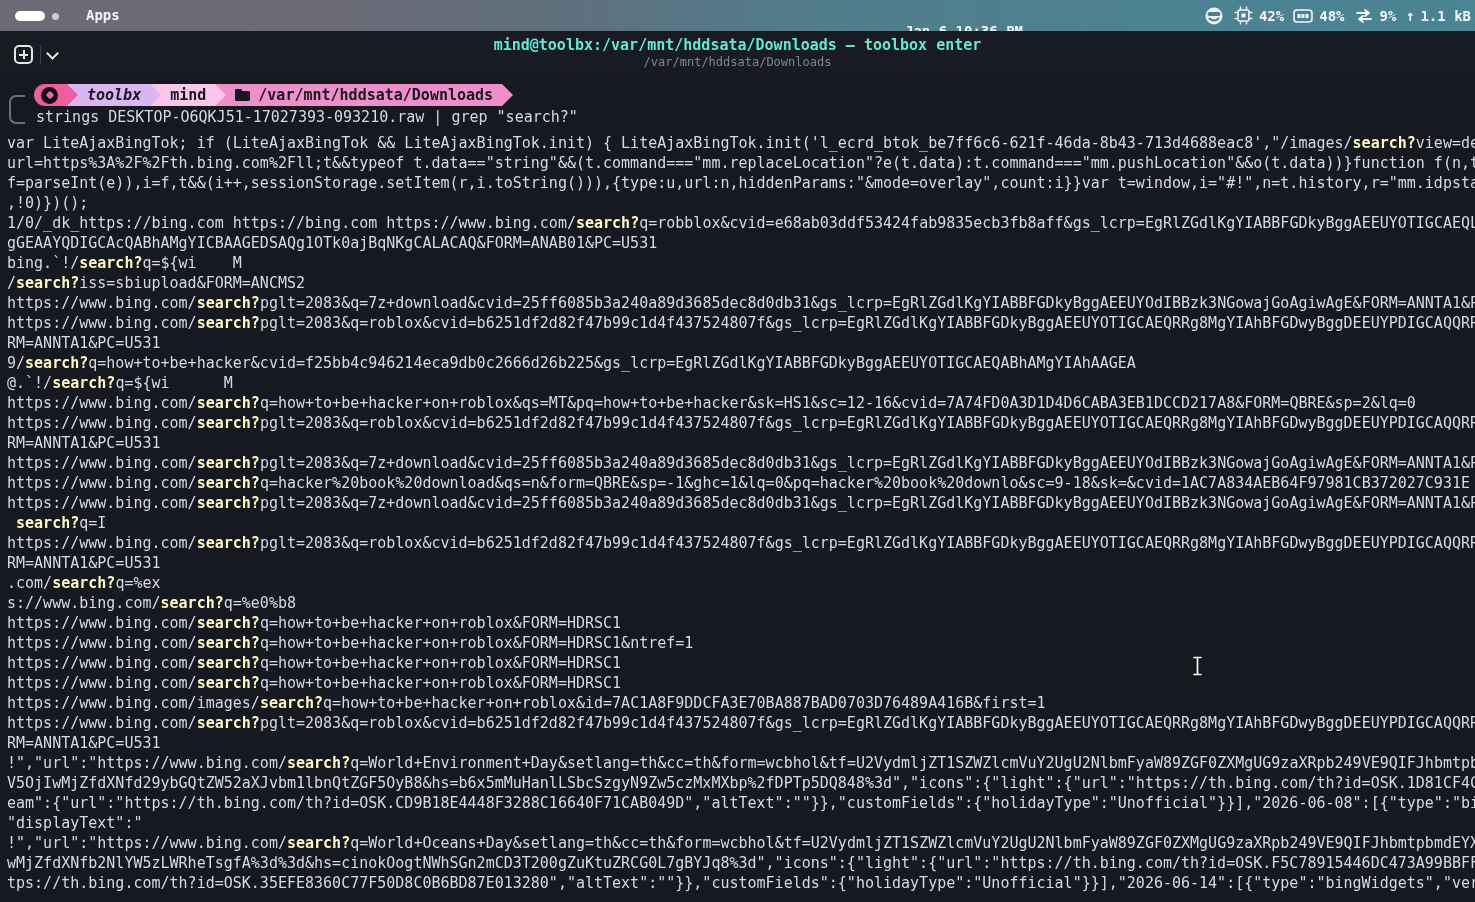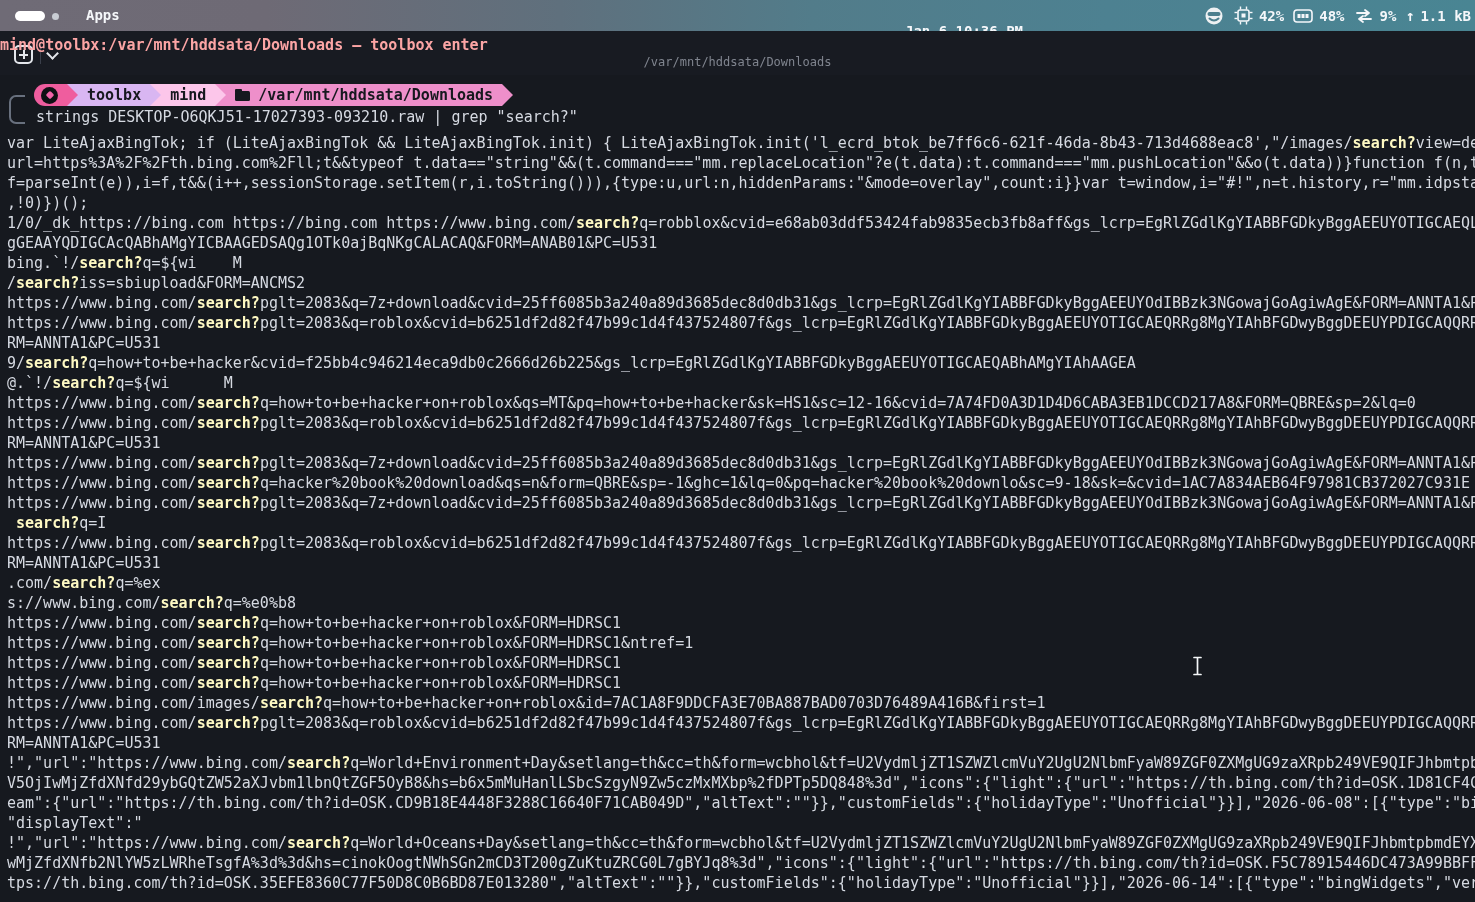--- a/index.html
+++ b/index.html
@@ -15,21 +15,21 @@
   .ws-dot  { position:absolute; left:52px; top:13px; width:7px; height:7px; border-radius:50%; background:#c9cdd4; }
   .apps-btn { position:absolute; left:86px; top:6px; height:19px; line-height:19px; }
   .clock { position:absolute; left:905px; top:6px; height:19px; line-height:19px;margin-top:16px; }
   .indicators { position:absolute; right:4px; top:0; height:31px; display:flex; align-items:center; gap:9px; }
   .ind { display:flex; align-items:center; gap:6px; }
   .ind svg { display:block; }
   .uparrow { font-size:15px; font-weight:bold; }
 
   
   .winheader { position:absolute; left:0; top:31px; width:1475px; height:44px; background:#181b22; }
-  .win-title { position:absolute; left:0; right:0; top:5px; color:#fca5a5;
+  .win-title { position:absolute; left:0; right:0; top:5px; text-align:center; color:#5eead4;
                font-size:15px; font-weight:bold; }
   .win-subtitle { position:absolute; left:0; right:0; top:24px; text-align:center; color:#80858f; font-size:12px; }
   .newtab-btn { position:absolute; left:14px; top:14px; width:19px; height:19px; border:2px solid #e3e6eb;
                 border-radius:5px; }
   .newtab-btn::before { content:""; position:absolute; left:3px; top:6.5px; width:9px; height:2px; background:#e3e6eb; }
   .newtab-btn::after  { content:""; position:absolute; left:6.5px; top:3px; width:2px; height:9px; background:#e3e6eb; }
   .hdr-divider { position:absolute; left:40px; top:14px; width:1px; height:19px; background:#3a3f4a; }
   .tab-chevron { position:absolute; left:48px; top:18px; width:9px; height:9px; border-left:2px solid #e3e6eb;
                  border-bottom:2px solid #e3e6eb; transform:rotate(-45deg); }
 
@@ -138,21 +138,21 @@
 
   <div class="term">
 
     <div class="prompt-bracket"></div>
 
     <div class="powerline">
       <span class="seg first" id="seg0" style="background: rgb(239, 93, 158);">
         <span class="logo-circle"></span>
       </span>
       <span class="arr" id="arr0" style="border-left-color: rgb(239, 93, 158); background: rgb(217, 182, 242);"></span>
-      <span class="seg" id="seg1" style="background: rgb(217, 182, 242);">toolbx</span>
+      <span class="seg" id="seg1" style="background: rgb(217, 182, 242); font-style: italic;">toolbx</span>
       <span class="arr" id="arr1" style="border-left-color: rgb(217, 182, 242); background: rgb(252, 198, 234);"></span>
       <span class="seg" id="seg2" style="background: rgb(252, 198, 234);">mind</span>
       <span class="arr" id="arr2" style="border-left-color: rgb(252, 198, 234); background: rgb(238, 143, 202);"></span>
       <span class="seg" id="seg3" style="background: rgb(238, 143, 202);">
         <span class="folder-ico"></span><span>/var/mnt/hddsata/Downloads</span>
       </span>
       <span class="arr" id="arr3" style="border-left-color: rgb(238, 143, 202);"></span>
     </div>
 
     <div class="cmdline">strings DESKTOP-O6QKJ51-17027393-093210.raw | grep "search?"</div>

